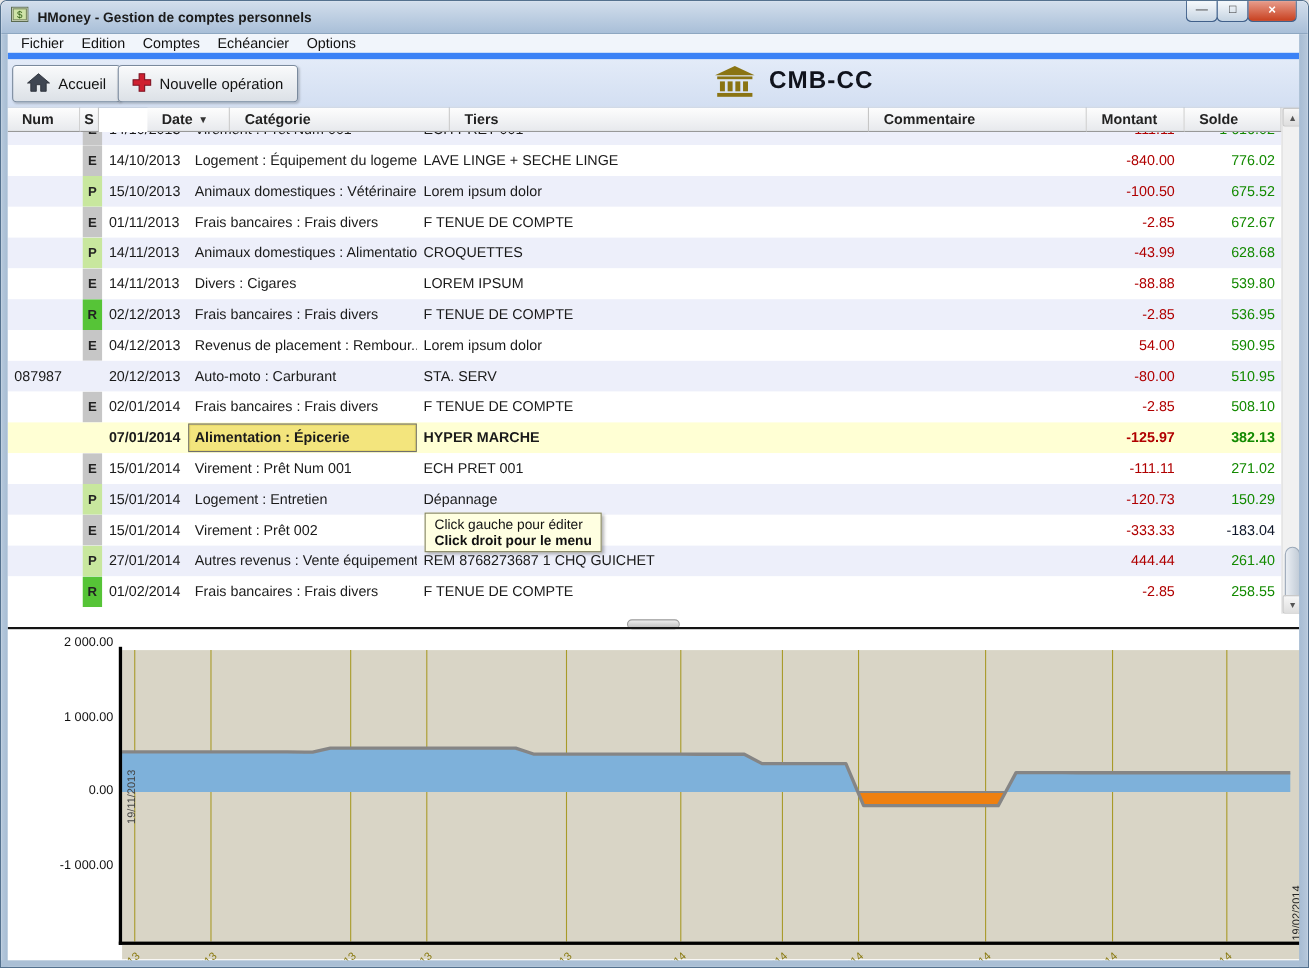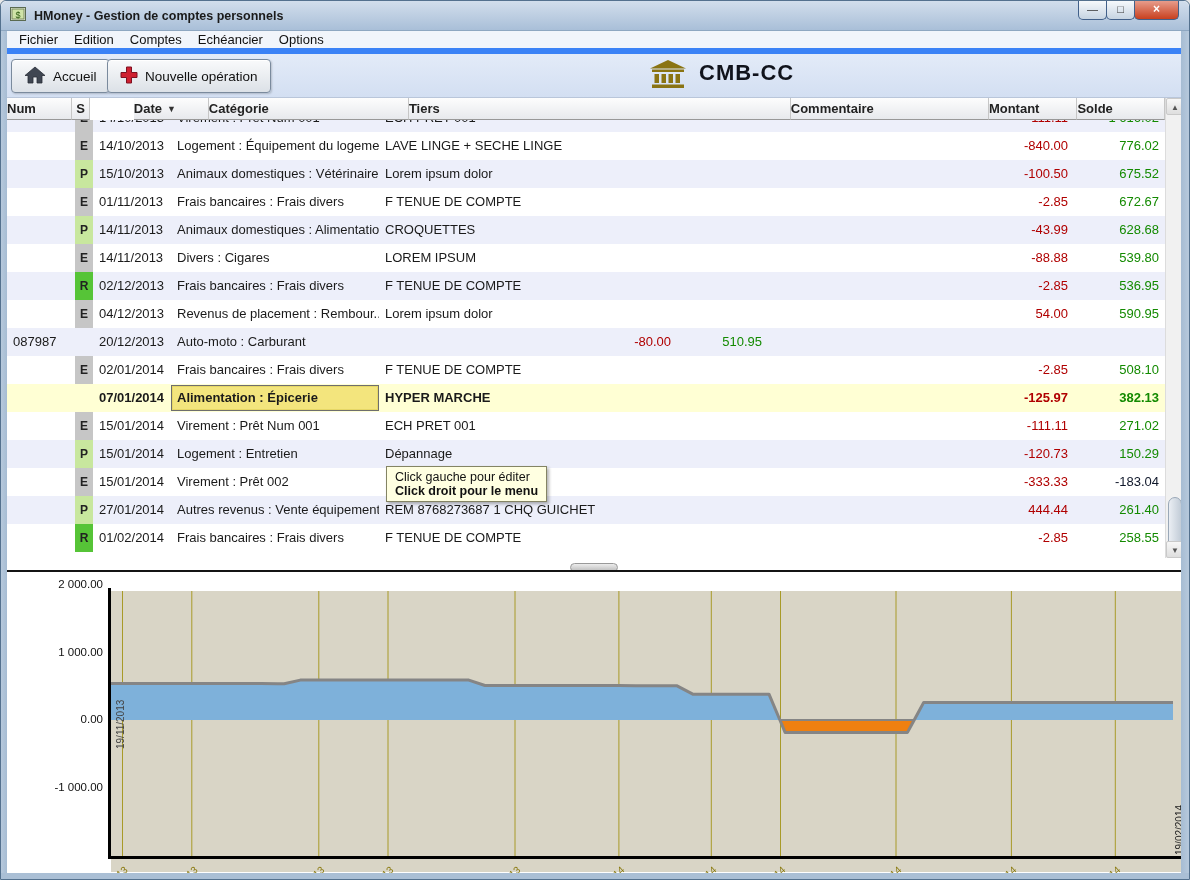--- a/index.html
+++ b/index.html
@@ -36,21 +36,21 @@
     padding:0 12px;border:1px solid #7a8a9d;border-radius:4px;font-size:13.5px;color:#111;
     background:linear-gradient(#f9fafb,#dce1e7);box-shadow:inset 0 1px 0 #fff,1px 1px 2px rgba(0,0,0,.18);cursor:default}
   #btn-home{left:4px}
   #btn-new{left:100px}
   #account-head{position:absolute;left:642px;top:6px;display:flex;align-items:flex-start;gap:12px}
   #account-name{font-size:22px;font-weight:bold;color:#10131c;letter-spacing:1px}
 
   
   #thead{position:absolute;left:6px;top:97px;width:1158px;height:22px;display:flex}
   .hcell{height:22px;line-height:21px;font-size:13px;font-weight:bold;color:#222;
-    padding-left:0;white-space:nowrap;overflow:hidden;
+    padding-left:13px;white-space:nowrap;overflow:hidden;
     background:linear-gradient(#fdfdfd,#e7e9ed);
     border-right:1px solid #c6c6c6;border-bottom:1px solid #989898;cursor:default}
   .sort-arrow{font-size:9px;margin-left:5px;color:#333;vertical-align:1px}
   #tbody{position:absolute;left:6px;top:119px;width:1158px;height:432px;overflow:hidden;background:#fff}
   .trow{display:flex;height:28px;background:#fff}
   .trow.alt{background:#edeffa}
   .trow.sel{background:#ffffd4;font-weight:bold}
   .trow.partial{margin-top:-16px}
   .cell{height:28px;line-height:28px;font-size:13px;color:#1a1a1a;padding:0 6px;
     white-space:nowrap;overflow:hidden}
@@ -264,20 +264,21 @@
         <div class="cell c-tiers" style="width: 397px;">Lorem ipsum dolor</div>
         <div class="cell c-comment" style="width: 206px;"></div>
         <div class="cell c-montant amt" style="width: 92px;">54.00</div>
         <div class="cell c-solde pos" style="width: 91px;">590.95</div>
       </div>
       <div class="trow alt">
         <div class="cell c-num" style="width: 68px;">087987</div>
         <div class="cell c-s" style="width: 18px;"></div>
         <div class="cell c-date" style="width: 78px;">20/12/2013</div>
         <div class="cell c-cat" style="width: 208px;">Auto-moto : Carburant</div>
+        <div class="cell c-tiers" style="width: 397px;">STA. SERV</div>
         <div class="cell c-comment" style="width: 206px;"></div>
         <div class="cell c-montant amt" style="width: 92px;">-80.00</div>
         <div class="cell c-solde pos" style="width: 91px;">510.95</div>
       </div>
       <div class="trow">
         <div class="cell c-num" style="width: 68px;"></div>
         <div class="cell c-s" style="width: 18px;">
           <div class="sblock" style="background: rgb(198, 198, 198);">E</div>
         </div>
         <div class="cell c-date" style="width: 78px;">02/01/2014</div>

